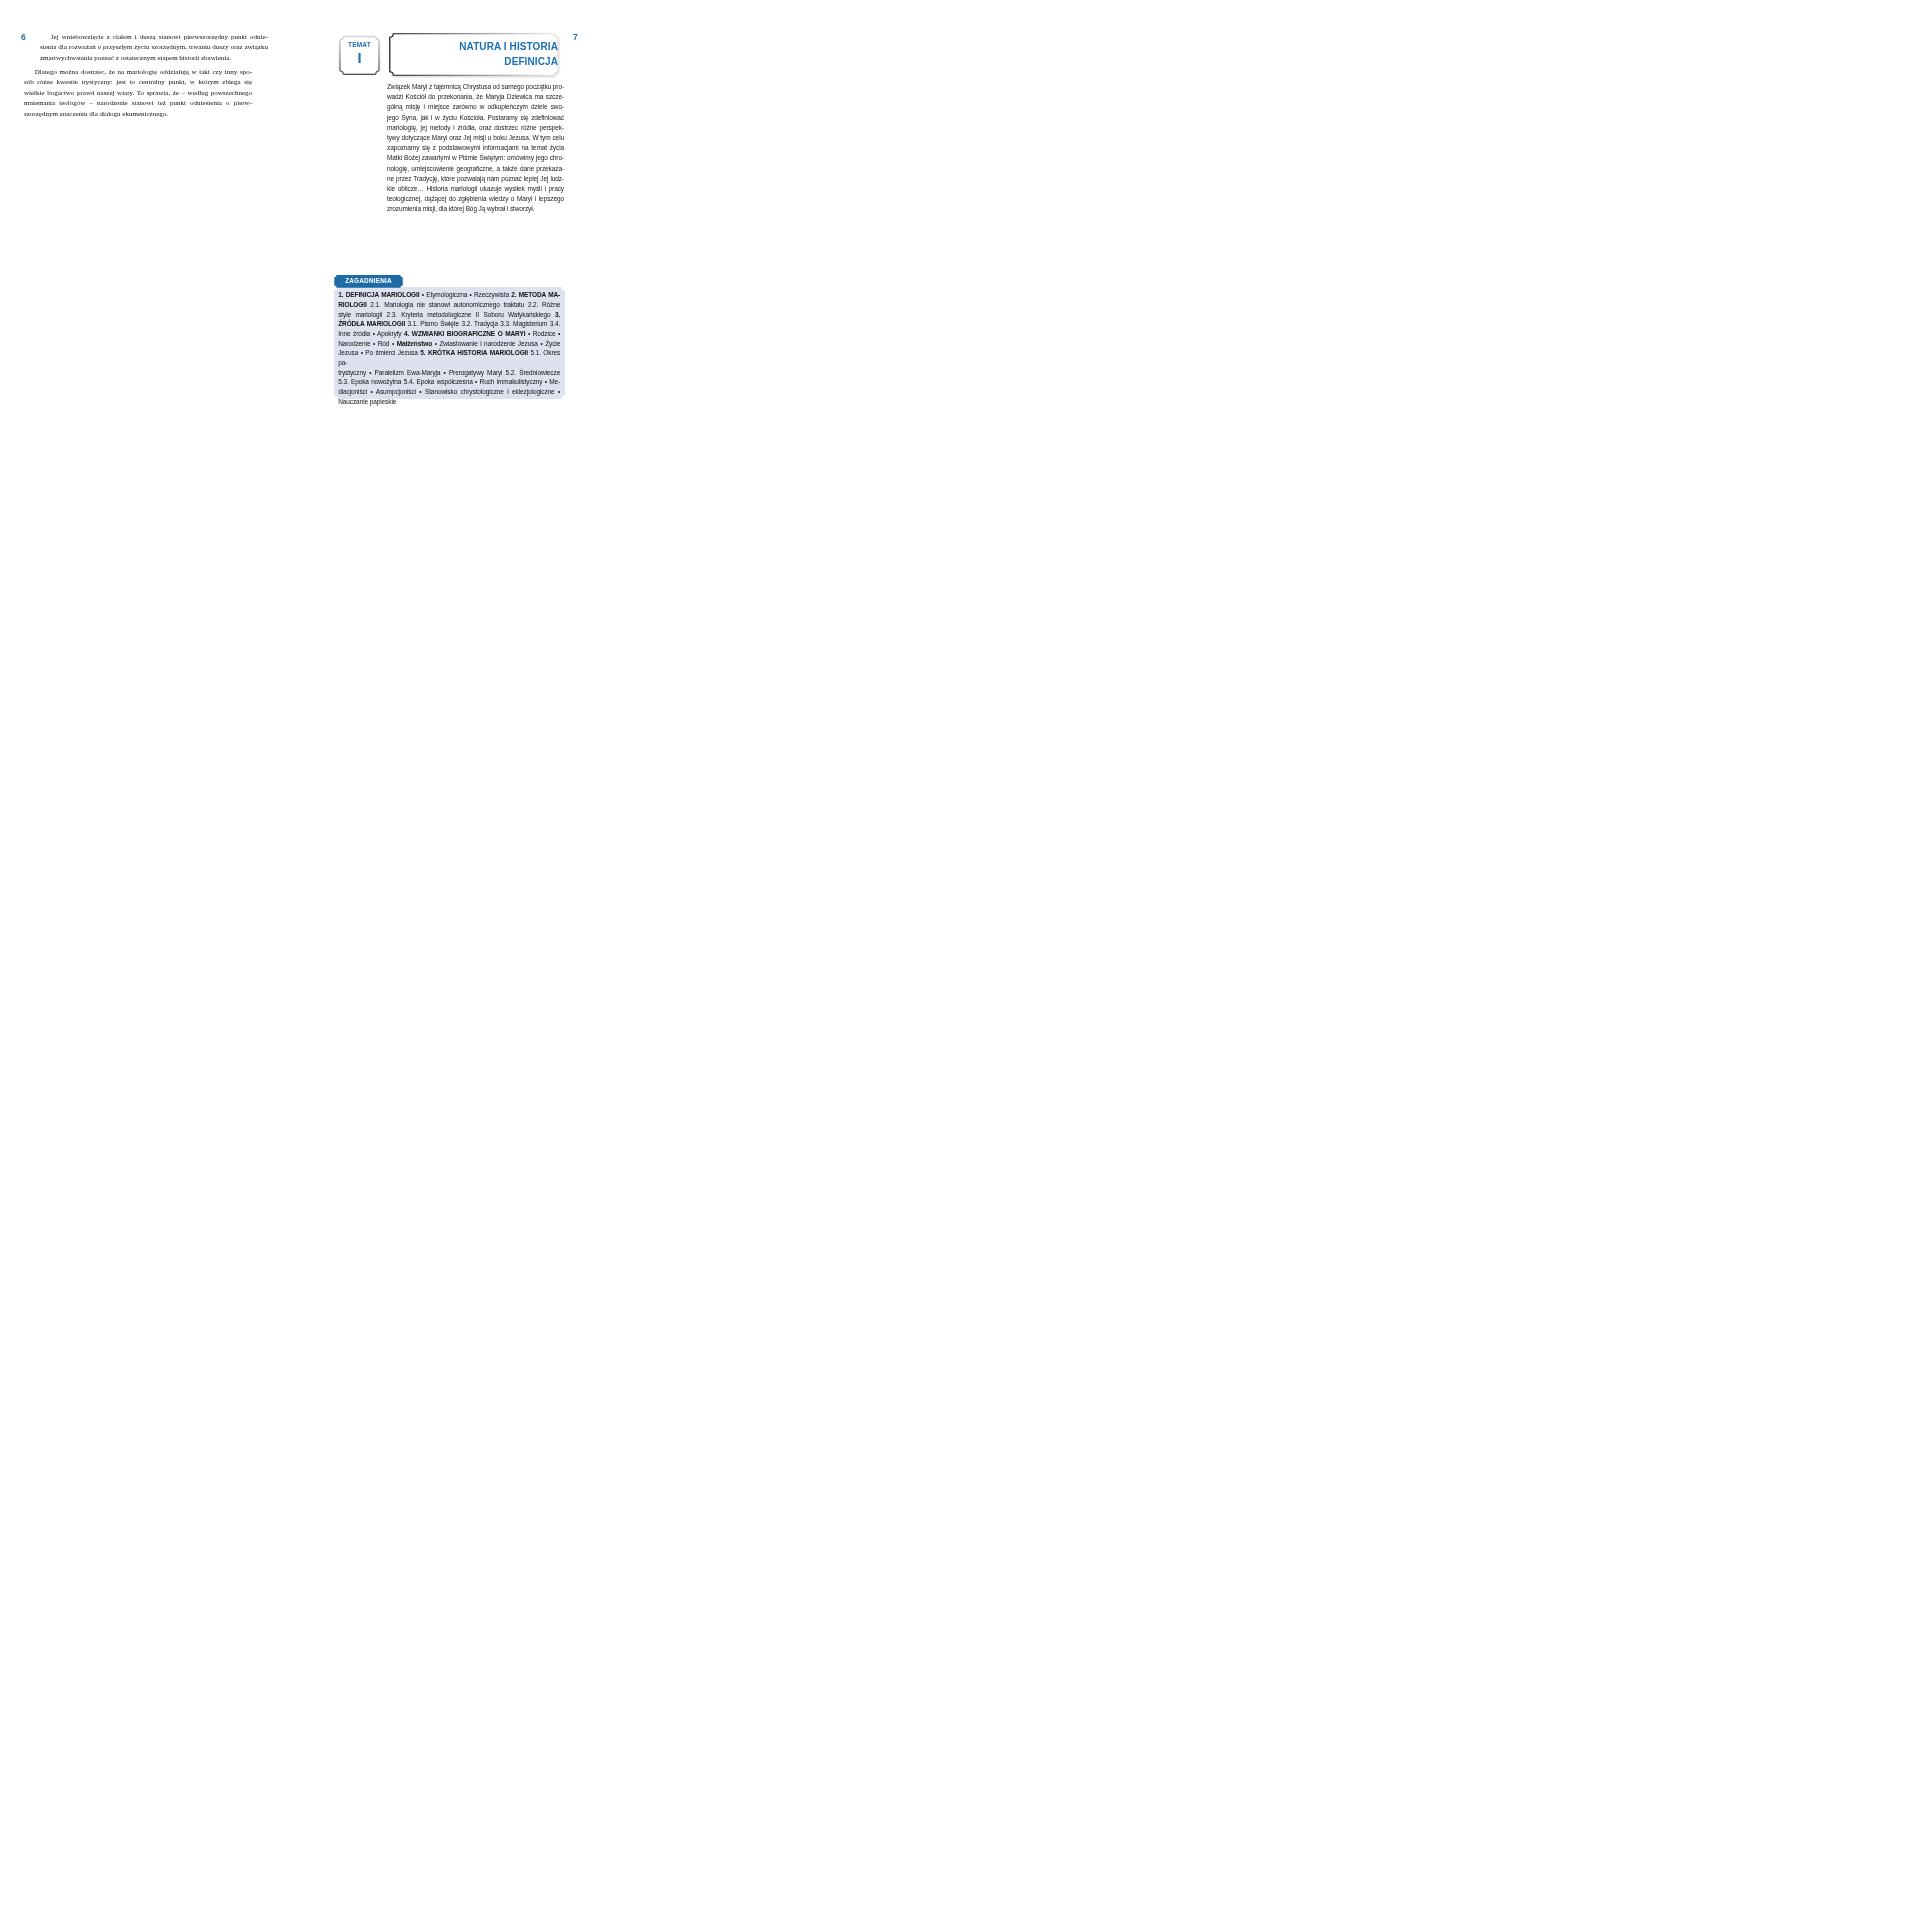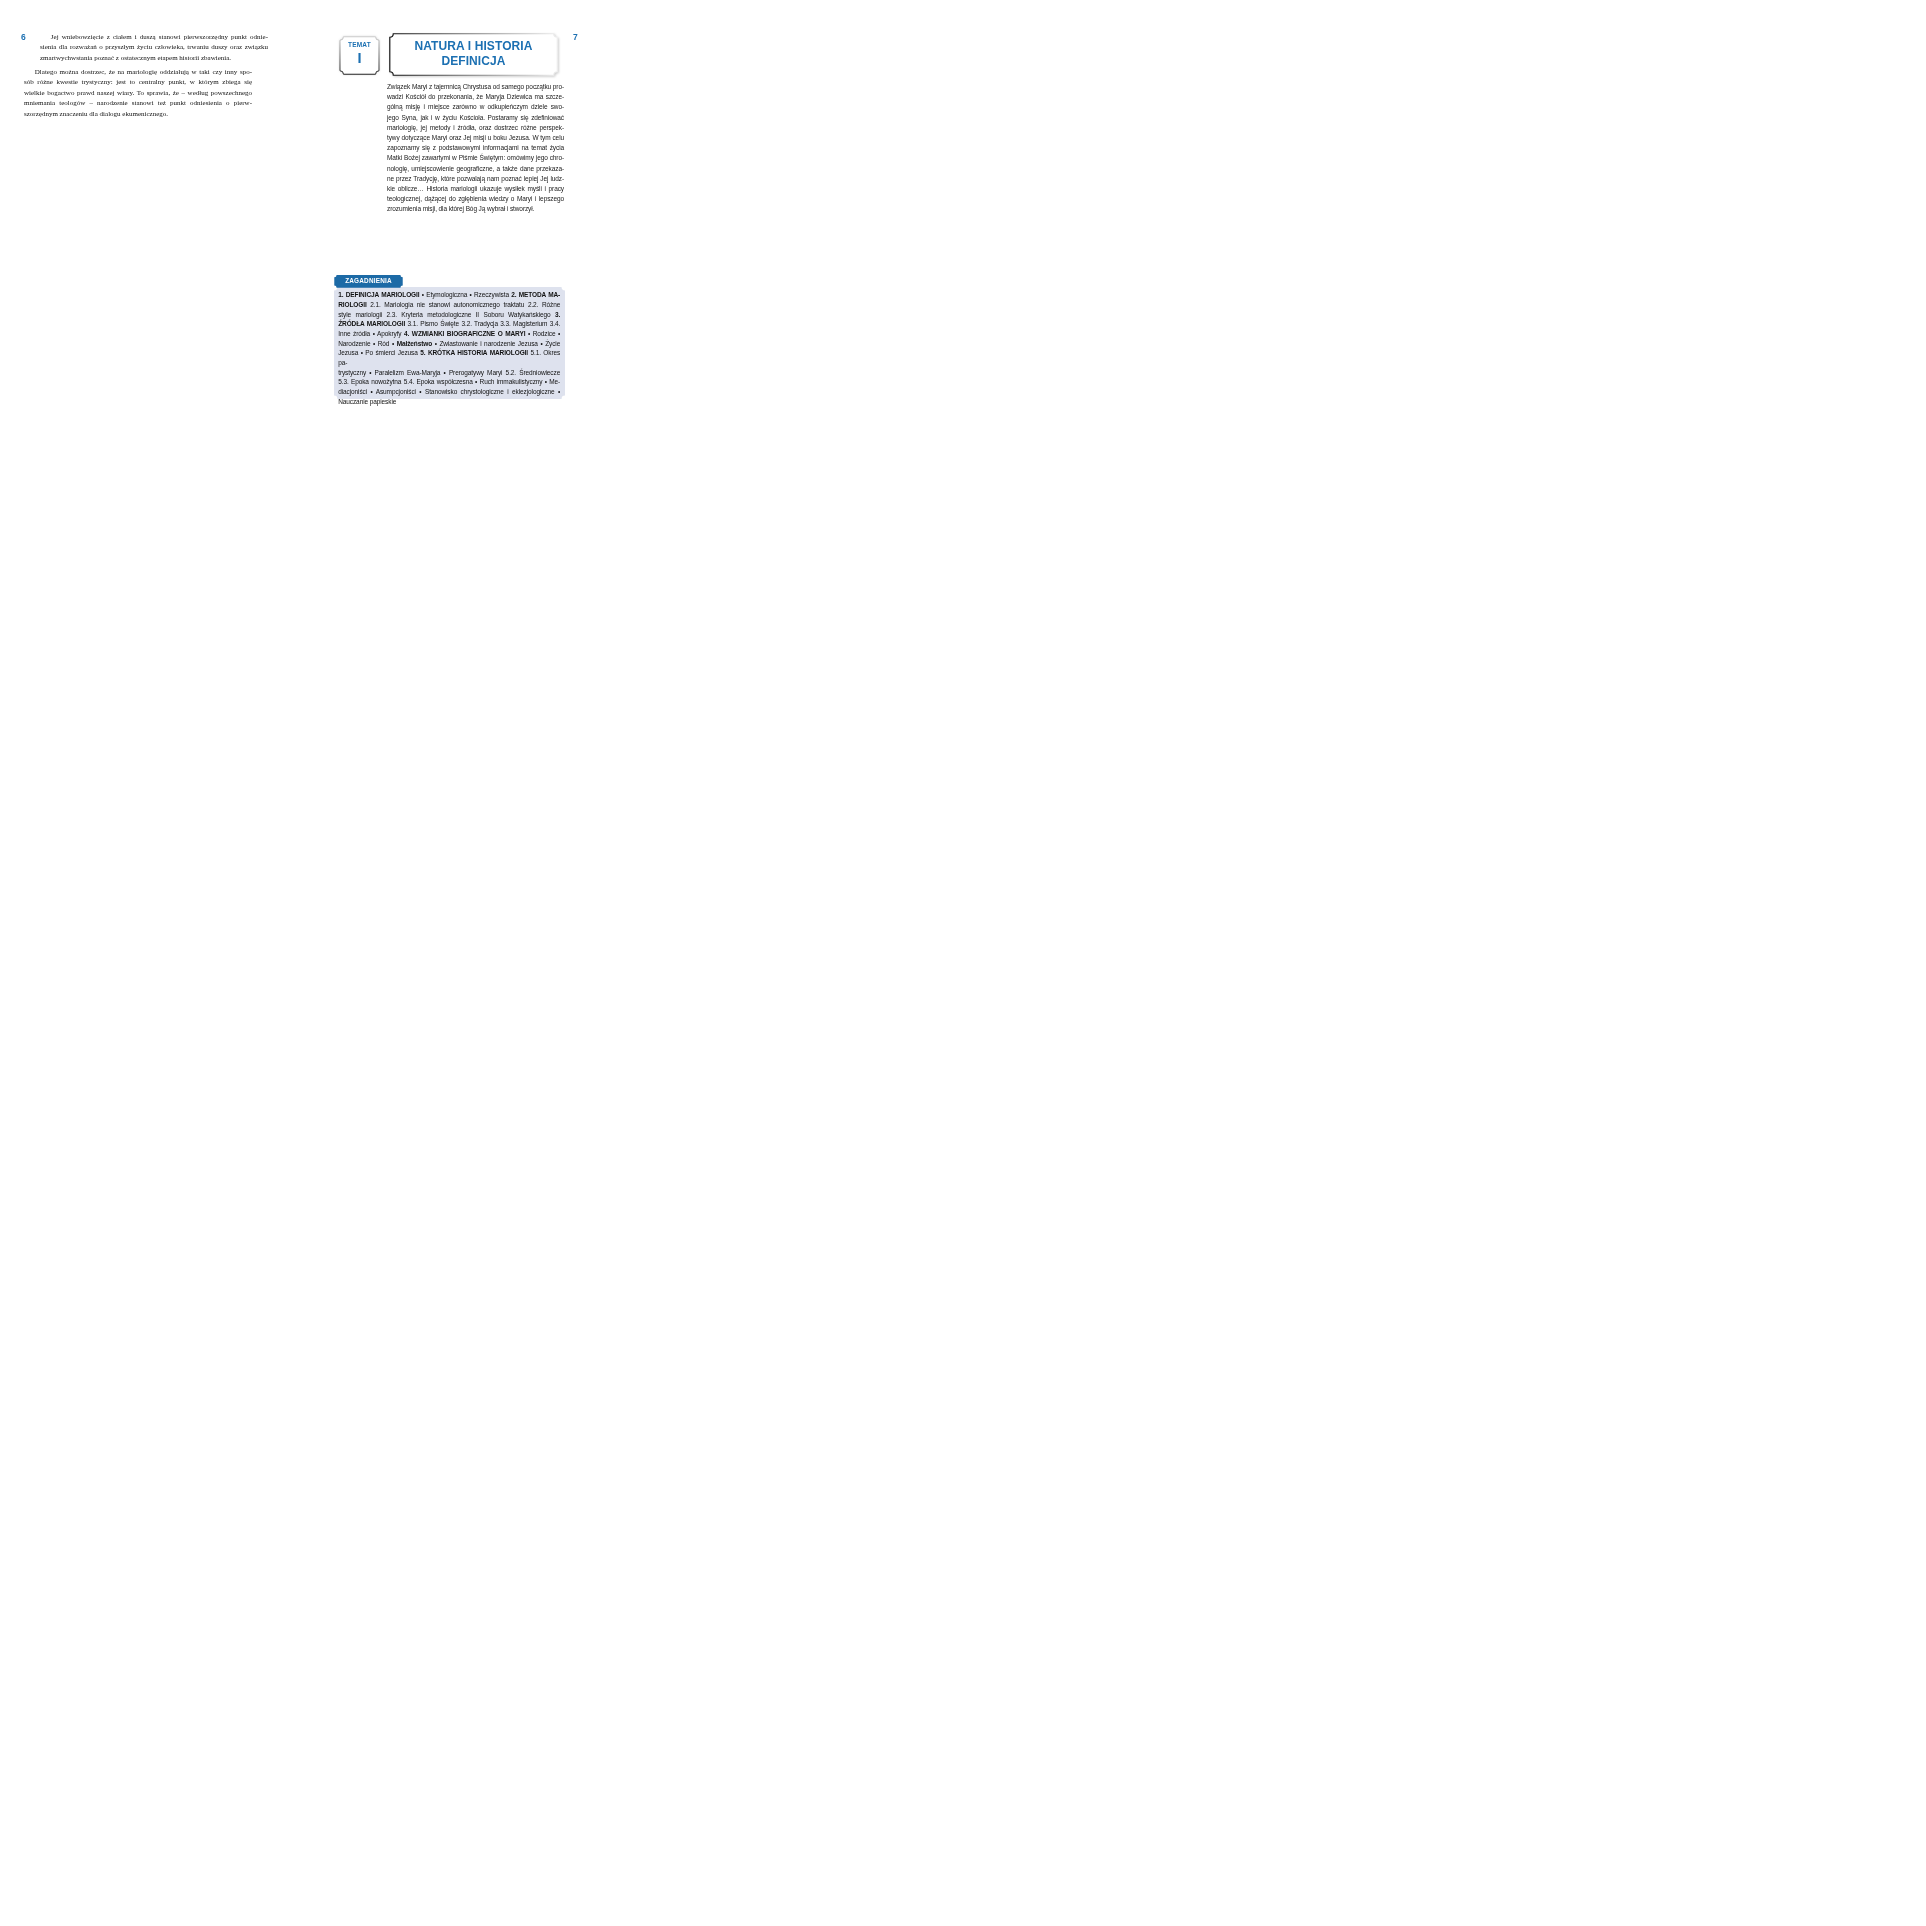--- a/index.html
+++ b/index.html
@@ -41,22 +41,22 @@
   
   .badge-kicker{
     font-weight:bold;font-size:6.5px;letter-spacing:0.2px;color:var(--accent);
     width:41px;text-align:center;
   }
   .badge-numeral{
     font-weight:bold;font-size:14.6px;color:var(--accent);
     width:41px;text-align:center;
   }
   .title-lines{
-    width:169px;text-align:center;
-    font-weight:bold;font-size:12px;line-height:15.4px;
+    width:169px;text-align:right;
+    font-weight:bold;font-size:10px;line-height:15.4px;
     color:var(--accent);letter-spacing:0.1px;
   }
   
   .ribbon-label{
     width:69px;text-align:center;
     font-weight:bold;font-size:6.4px;line-height:12.7px;letter-spacing:0.2px;
     color:#ffffff;
   }
   
   .panelblock{
@@ -71,21 +71,21 @@
 </style>
 </head>
 <body>
 
 <div class="spread">
 
   <div class="abs pagenum" style="left:21px;top:32px;">6</div>
 
   <div class="abs serifblock indent" style="left:40px;top:32px;">
       <div class="jline">Jej wniebowzięcie z ciałem i duszą stanowi pierwszorzędny punkt odnie-</div>
-      <div class="jline">sienia dla rozważań o przyszłym życiu człowieka, trwaniu duszy oraz związku</div>
+      <div class="jline">sienia dla rozważań o przyszłym życiu szorzędnym, trwaniu duszy oraz związku</div>
       <div class="jline last">zmartwychwstania poznać z ostatecznym etapem historii zbawienia.</div>
     </div>
 
   <div class="abs serifblock indent" style="left:24px;top:67px;">
       <div class="jline">Dlatego można dostrzec, że na mariologię oddziałują w taki czy inny spo-</div>
       <div class="jline">sób różne kwestie trystyczny: jest to centralny punkt, w którym zbiega się</div>
       <div class="jline">wielkie bogactwo prawd naszej wiary. To sprawia, że – według powszechnego</div>
       <div class="jline">mniemania teologów – narodzenie stanowi też punkt odniesienia o pierw-</div>
       <div class="jline last">szorzędnym znaczeniu dla dialogu ekumenicznego.</div>
     </div>

